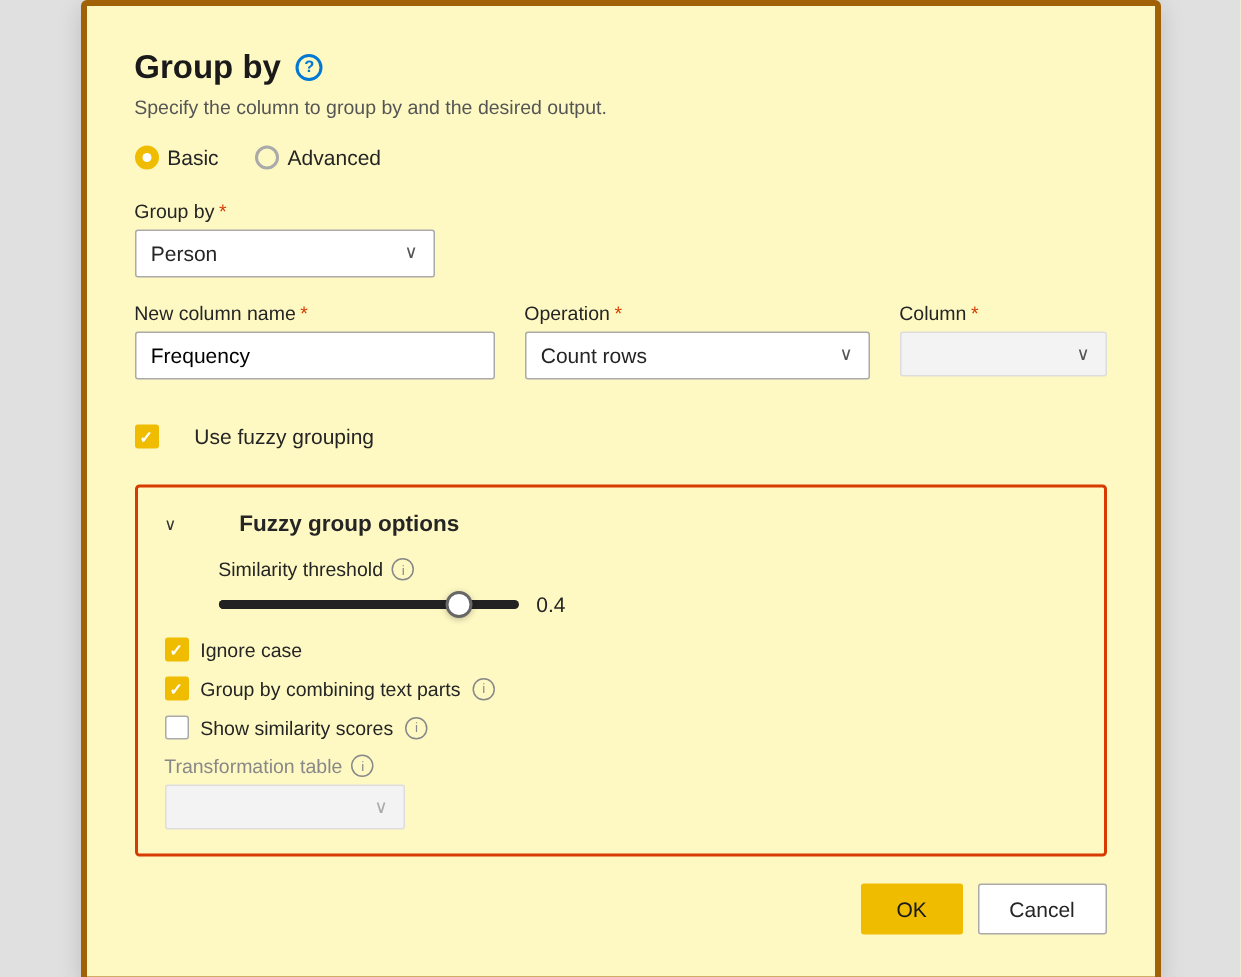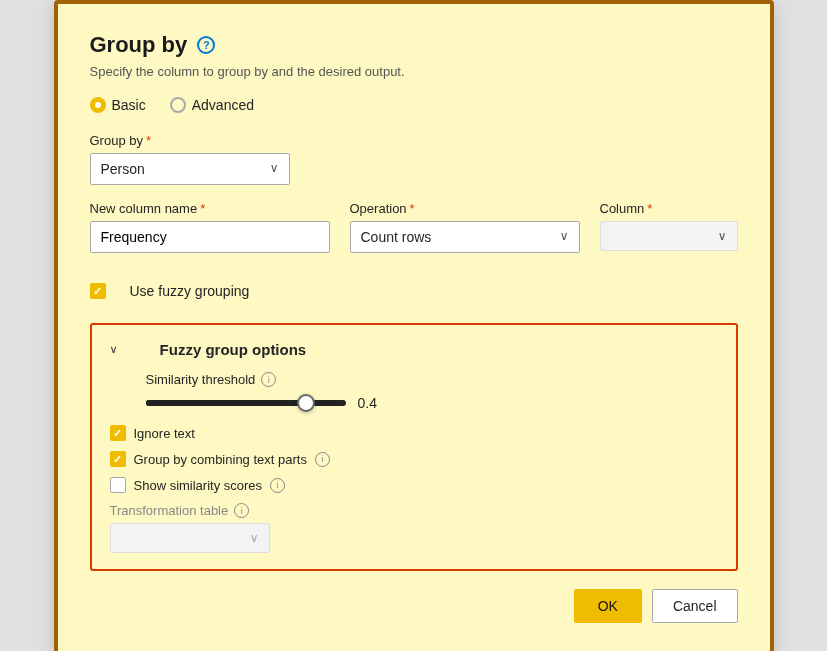--- a/index.html
+++ b/index.html
@@ -375,21 +375,21 @@
         <div class="slider-track">
           <div class="slider-fill"></div>
           <div class="slider-thumb"></div>
         </div>
         <span class="slider-value">0.4</span>
       </div>
     </div>
 
     <div class="fuzzy-checkbox-row">
       <div class="checkbox checked"></div>
-      <span>Ignore text</span>
+      <span>Ignore case</span>
     </div>
 
     <div class="fuzzy-checkbox-row">
       <div class="checkbox checked"></div>
       <span>Group by combining text parts</span>
       <div class="info-icon">i</div>
     </div>
 
     <div class="fuzzy-checkbox-row">
       <div class="checkbox"></div>

